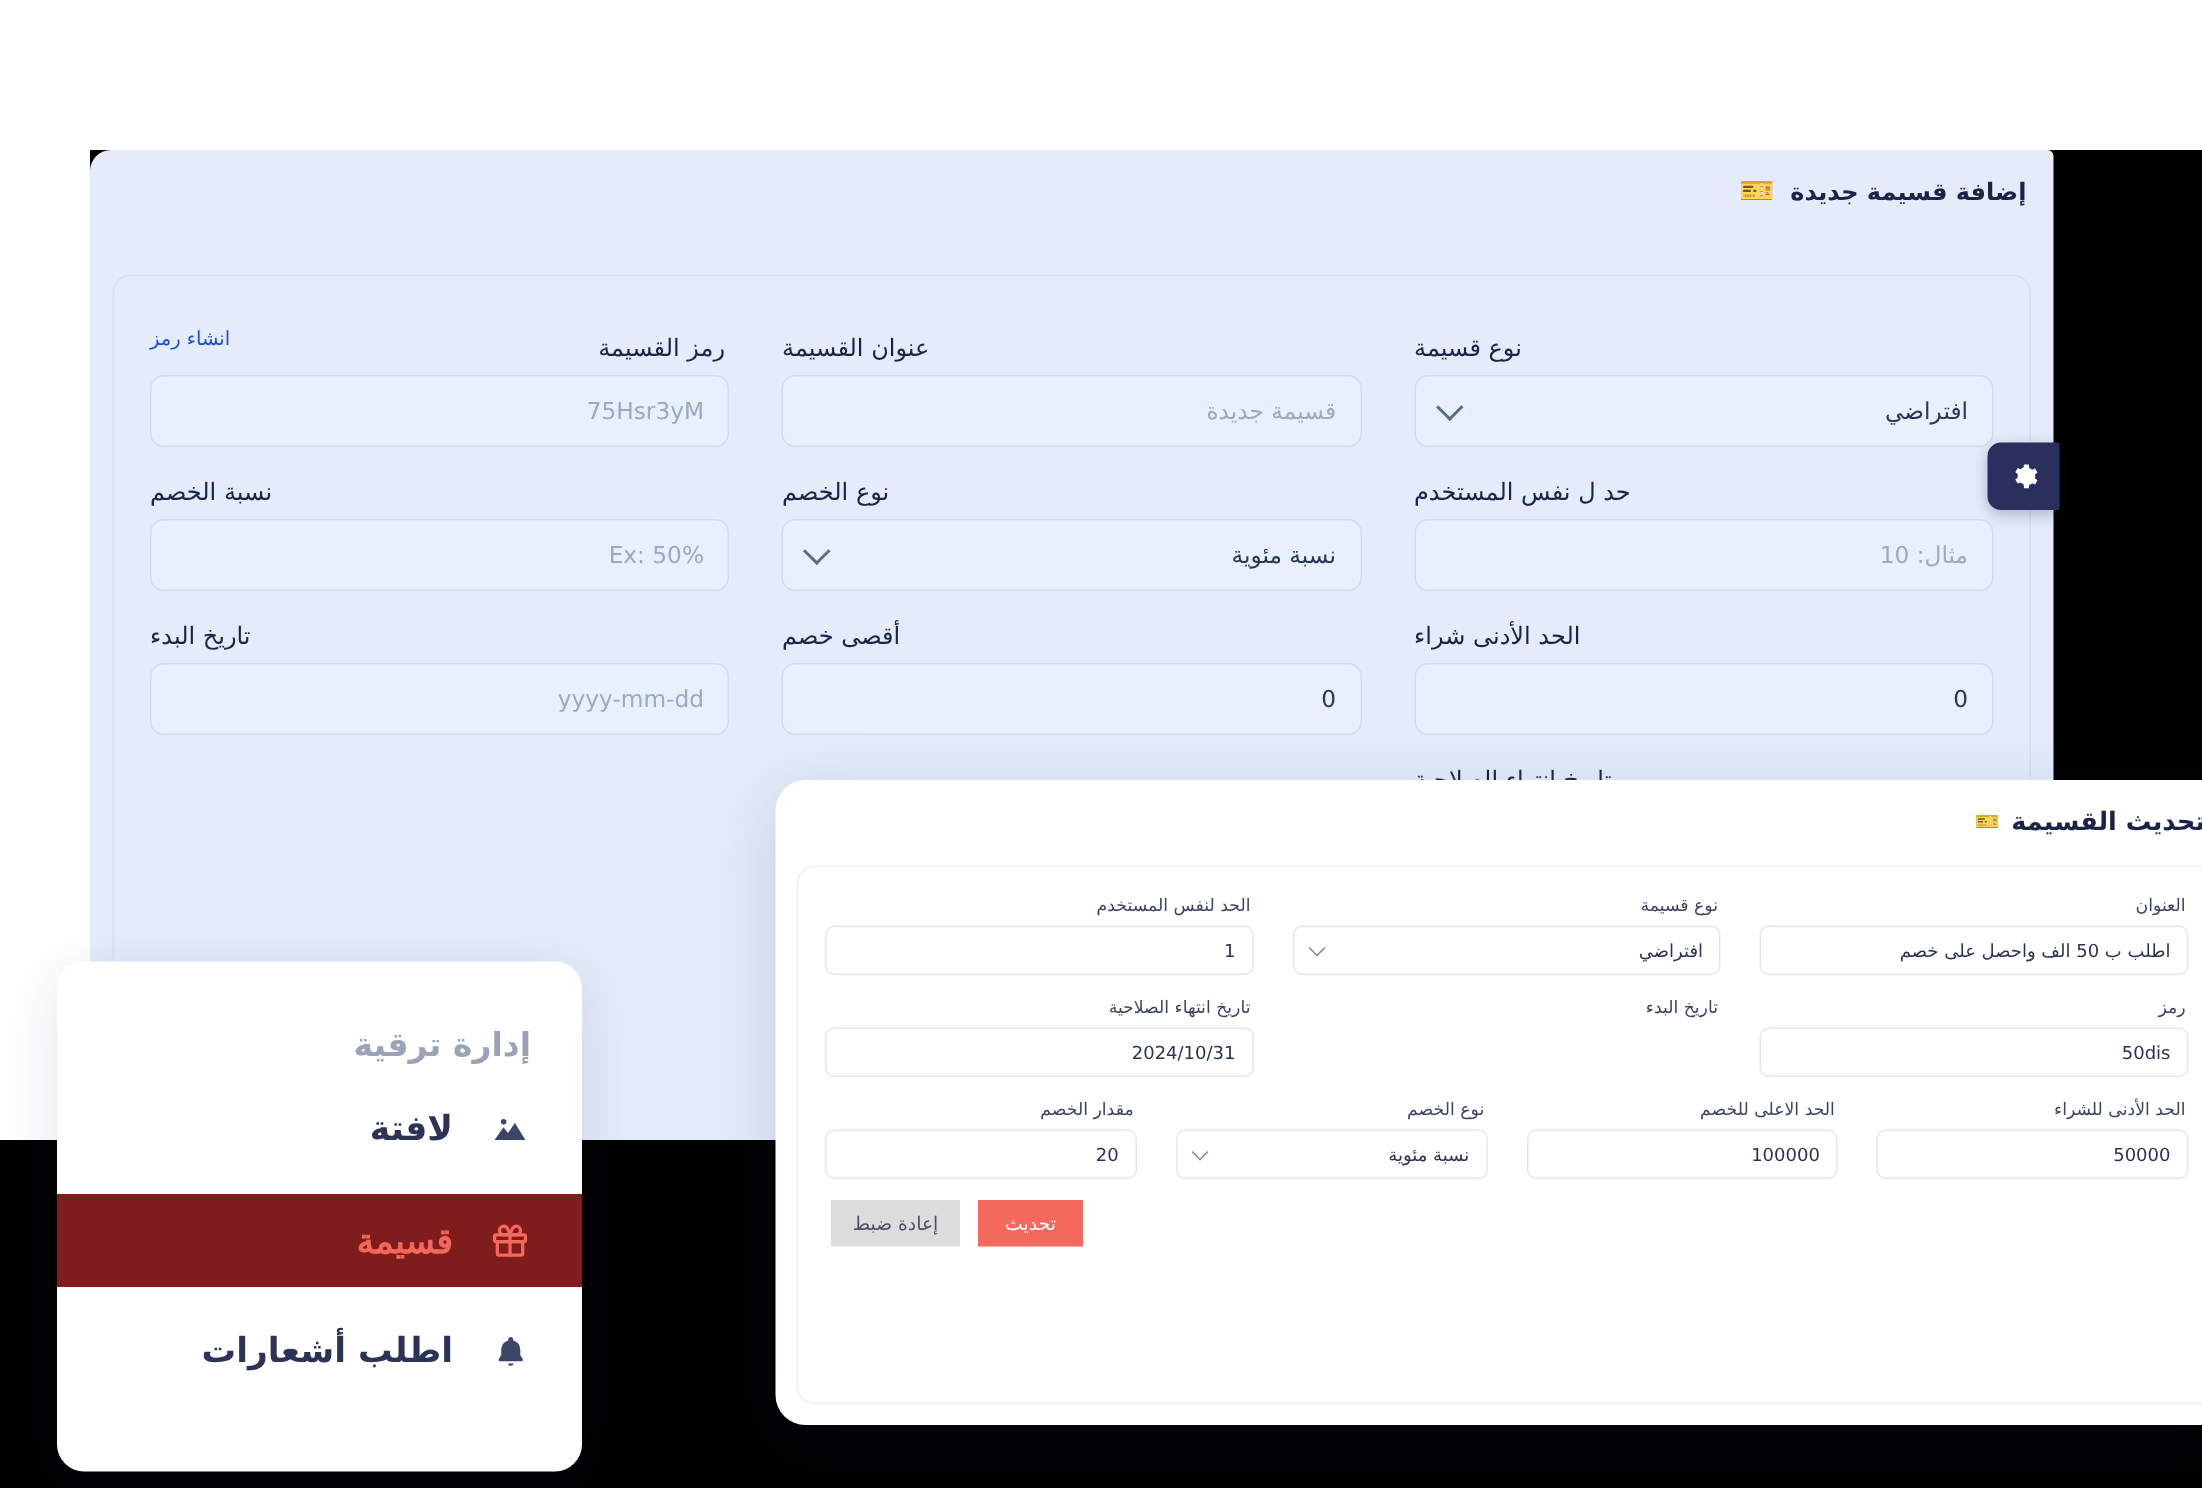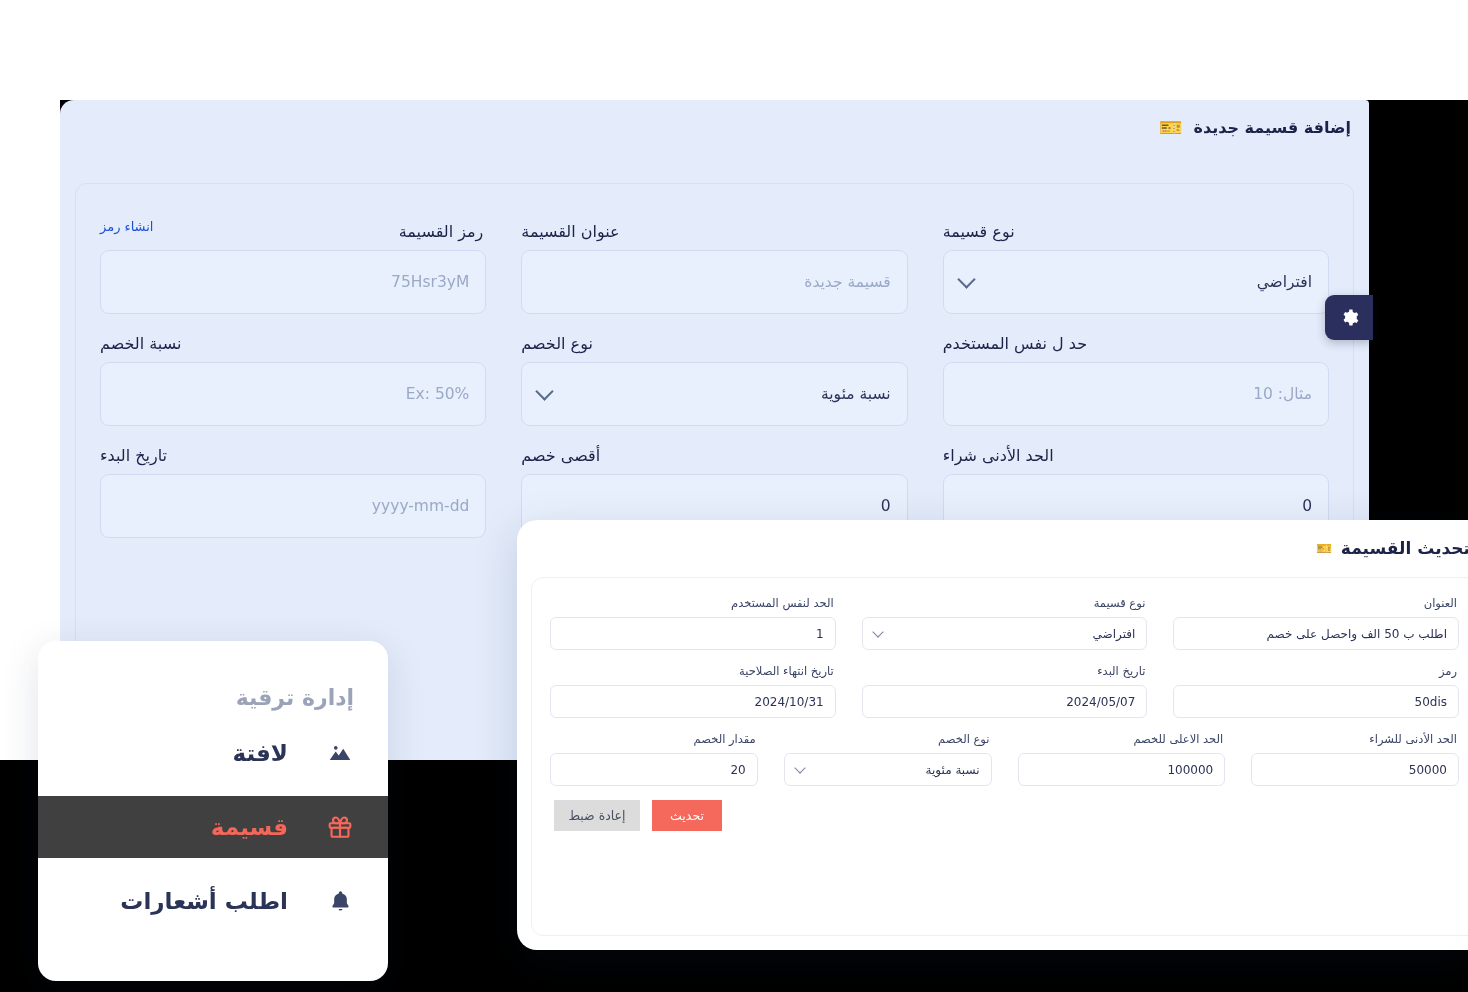--- a/index.html
+++ b/index.html
@@ -51,21 +51,21 @@
     position:absolute;right:24px;left:24px;top:18px;
     display:grid;grid-template-columns:repeat(3,1fr);
     column-gap:35px;row-gap:0px;
   }
   .fld{margin-bottom:0;}
   .fld .lbl{
     font-size:16px;color:#1b2448;font-weight:400;
     margin:20px 3px 9px 0;display:block;text-align:left;
   }
   .ctl{
-    height:64px;border:1px solid #cfdcf2;border-radius:9px;
+    height:48px;border:1px solid #cfdcf2;border-radius:9px;
     background:#e9f0fd;
     display:flex;align-items:center;padding:0 16px;
     font-size:15.5px;color:#2a3558;position:relative;
     box-sizing:border-box;
   }
   .ctl.ph{color:#9aa9c6;}
   .ctl.sel{justify-content:space-between;}
   .chev{
     width:11px;height:11px;border-right:2px solid #5b6b8c;border-bottom:2px solid #5b6b8c;
     transform:rotate(45deg);margin-top:-5px;flex:0 0 auto;
@@ -93,24 +93,24 @@
     box-shadow:0 10px 38px rgba(25,35,70,.13);
     overflow:hidden;
   }
   .sb-title{
     font-size:22px;color:#9aa3b8;font-weight:700;
     text-align:right;margin:44px 34px 0 0;direction:rtl;
     font-family:"DejaVu Sans",sans-serif;
   }
   .sb-item{
     height:62px;display:flex;align-items:center;justify-content:flex-start;
-    padding:0 34px 0 0;direction:rtl;gap:38px;margin-top:12px;
+    padding:0 34px 0 0;direction:rtl;gap:24px;margin-top:12px;
   }
   .sb-item .sb-lbl{font-size:23px;font-weight:700;color:#2b3356;}
-  .sb-item.active{background:#404040;}
+  .sb-item.active{background:#7f1d1d;font-family:Liberation Serif, serif;}
   .sb-item.active .sb-lbl{color:#f2675a;}
   .sb-ico{width:28px;height:28px;display:flex;align-items:center;justify-content:center;flex:0 0 auto;}
 
   
   .modal{
     position:absolute;left:517px;top:520px;width:975px;height:430px;
     background:#ffffff;border-radius:20px;
     box-shadow:0 12px 45px rgba(25,35,70,.16);
     overflow:hidden;
   }
@@ -311,21 +311,20 @@
         </div>
       </div>
 
       <div class="mgrid c3 mrow">
         <div class="mfld">
           <span class="mlbl">رمز</span>
           <div class="mctl">50dis</div>
         </div>
         <div class="mfld">
           <span class="mlbl">تاريخ البدء</span>
-          <div class="mctl">2024/05/07</div>
         </div>
         <div class="mfld">
           <span class="mlbl">تاريخ انتهاء الصلاحية</span>
           <div class="mctl">2024/10/31</div>
         </div>
       </div>
 
       <div class="mgrid c4 mrow">
         <div class="mfld">
           <span class="mlbl">الحد الأدنى للشراء</span>

